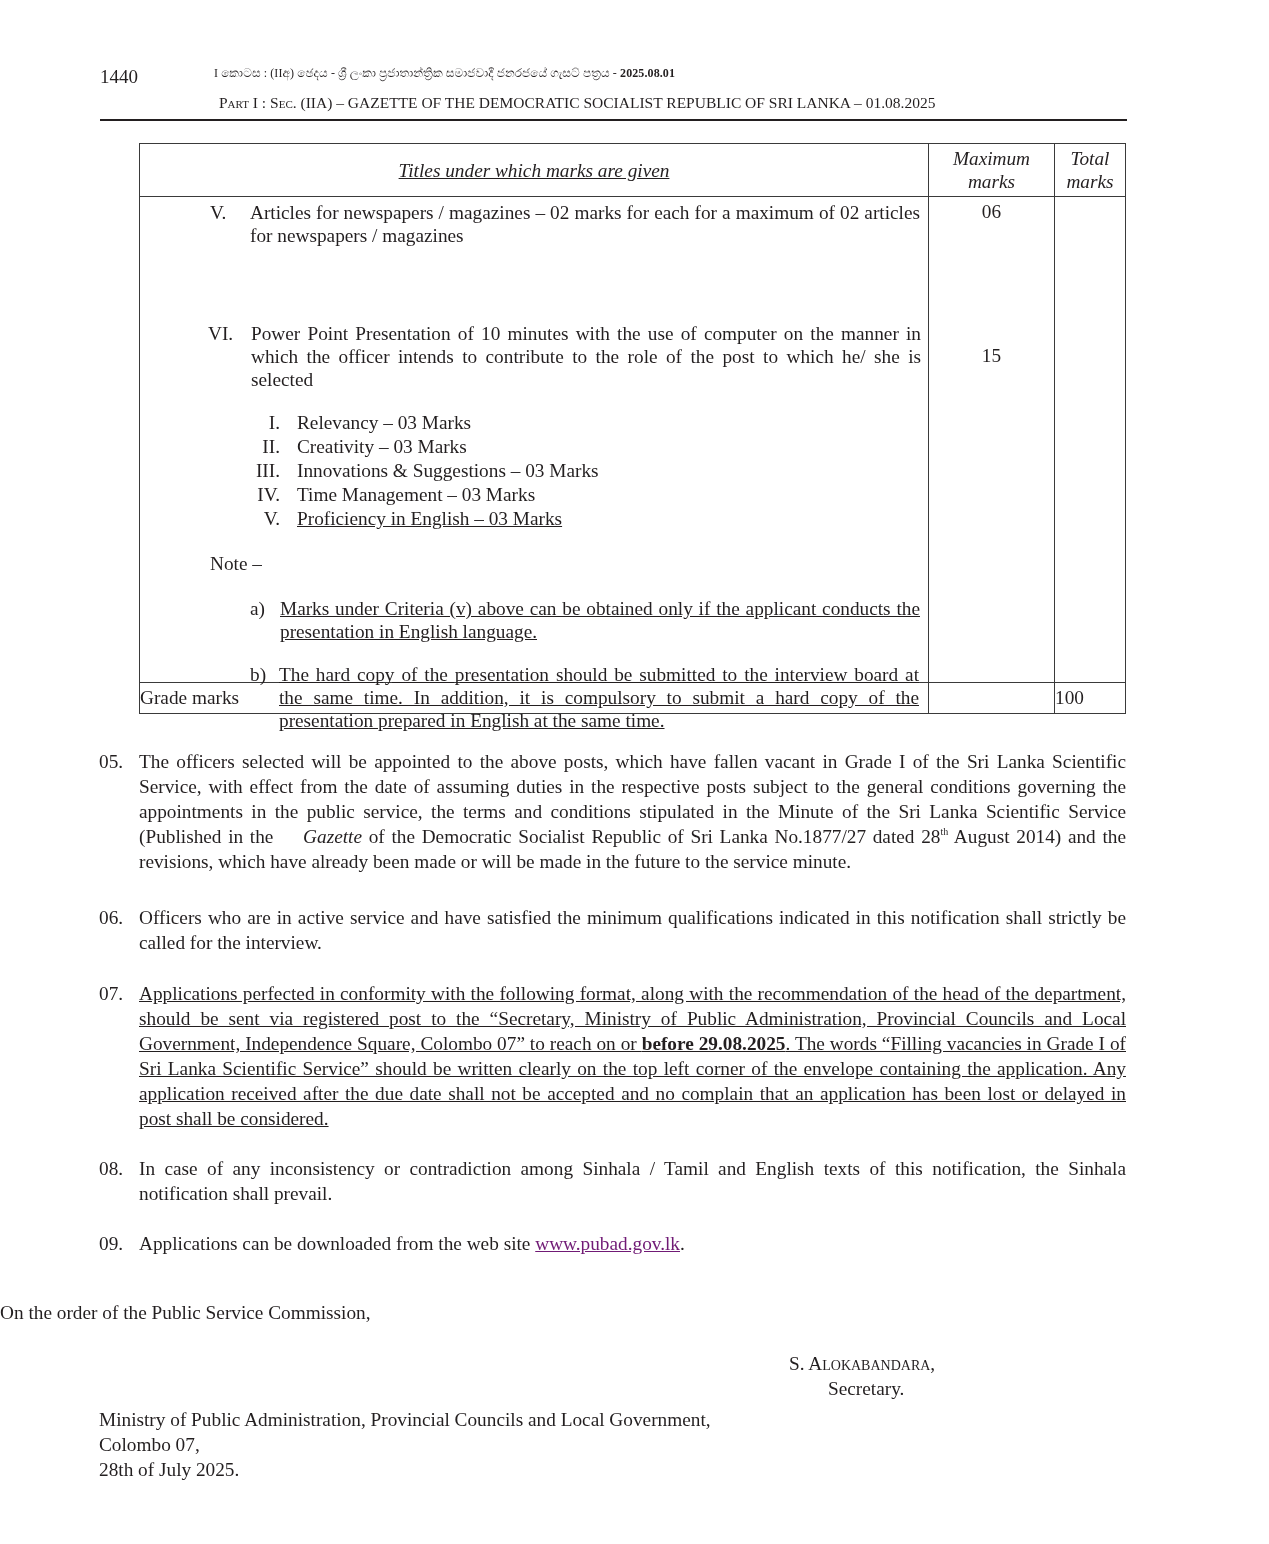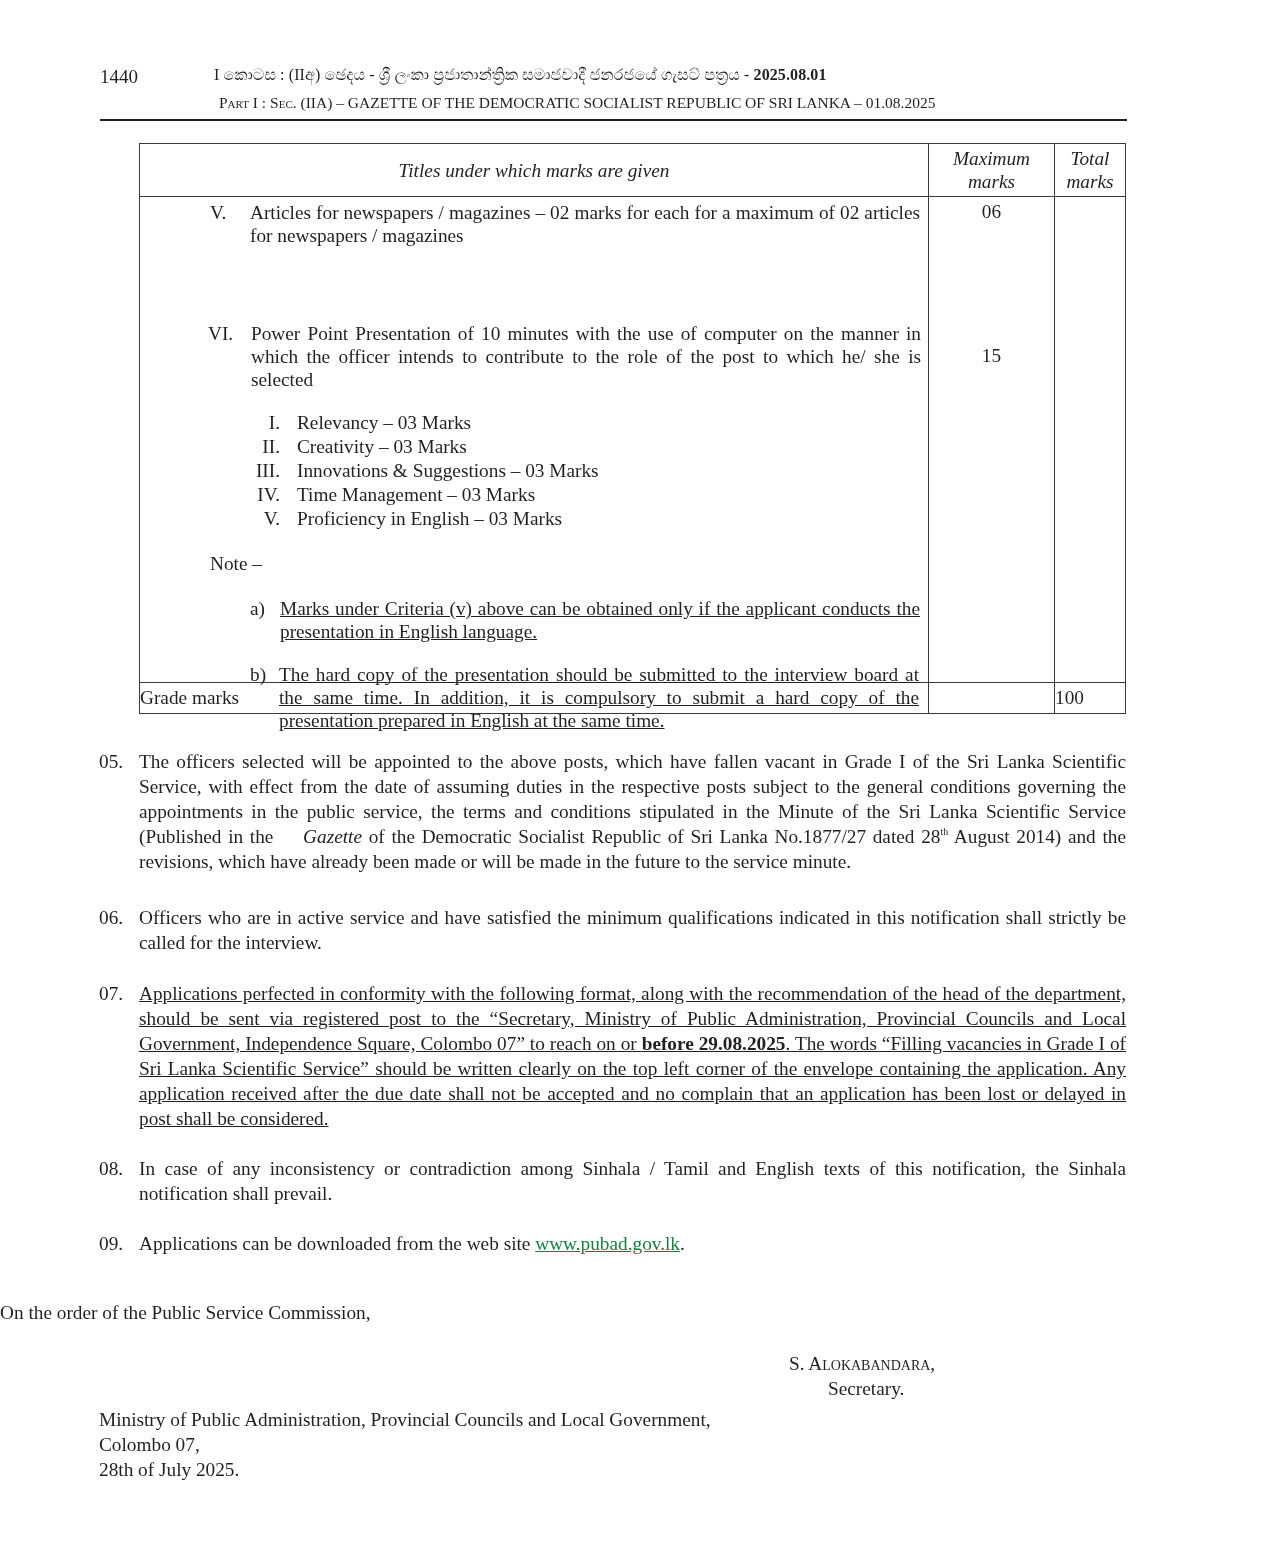--- a/index.html
+++ b/index.html
@@ -2,32 +2,32 @@
 <html><head>
 <meta charset="utf-8">
 <style>
   html, body { margin: 0; padding: 0; background: #ffffff; }
   body {
     width: 1269px; height: 1544px; position: relative; overflow: hidden;
     font-family: "Liberation Serif", "DejaVu Serif", serif;
     color: #231f20;
   }
   .page-number { position: absolute; left: 100px; top: 66px; font-size: 19px; }
-  .hdr-si { position: absolute; left: 214px; top: 66px; font-size: 16px; white-space: nowrap; letter-spacing: 0.1px; }
+  .hdr-si { position: absolute; left: 214px; top: 66px; font-size: 12px; white-space: nowrap; letter-spacing: 0.1px; }
   .hdr-si .date { font-weight: bold; }
   .hdr-en { position: absolute; left: 219px; top: 94px; font-size: 15.5px; white-space: nowrap; font-variant: small-caps; }
   .hdr-rule { position: absolute; left: 100px; top: 119px; width: 1027px; height: 0; border-top: 2px solid #231f20; }
 
   table.marks {
     position: absolute; left: 139px; top: 143px; width: 987px;
     border-collapse: collapse; font-size: 19.3px;
   }
   table.marks td, table.marks th { border: 1.3px solid #3a3a3a; vertical-align: top; padding: 0; }
   table.marks th { font-style: italic; font-weight: normal; text-align: center; vertical-align: middle; line-height: 23px; }
-  th.col-title { height: 52px; }
+  th.col-title { height: 52px; text-decoration: underline; }
   th.col-max { width: 125px; }
   th.col-total { width: 70px; }
   td.body-cell { height: 485px; position: relative; }
   td.max-cell { position: relative; }
   td.total-row-label { height: 29px; padding-left: 46px; line-height: 30px; }
   td.total-row-value { line-height: 30px; padding-left: 10px; }
 
   .crit { position: absolute; line-height: 23px; }
   .crit .num { position: absolute; left: 0; }
   .crit .txt { position: absolute; left: 40px; text-align: justify; }
@@ -38,21 +38,21 @@
   .note-item .letter { position: absolute; left: 0; }
   .note-item .txt { position: absolute; left: 29px; text-align: justify; text-decoration: underline; }
   .max-val { position: absolute; left: 0; width: 100%; text-align: center; }
 
   .para { position: absolute; left: 99px; width: 1027px; font-size: 19.3px; line-height: 25px; }
   .para .pnum { position: absolute; left: 0; top: 0; }
   .para .ptxt { margin-left: 40px; text-align: justify; }
   .para .ptxt b { font-weight: bold; }
   .para .ptxt i { font-style: italic; margin-left: 23px; }
   sup { font-size: 10px; vertical-align: 8px; line-height: 0; }
-  a.link { color: #15803d; text-decoration: underline; }
+  a.link { color: #701a75; text-decoration: underline; }
 
   .center-line { position: absolute; left: 0; width: 1224px; top: 1302px; font-size: 19.3px; }
   .sig-name { position: absolute; left: 789px; top: 1353px; font-size: 19.3px; font-variant: small-caps; }
   .sig-title { position: absolute; left: 828px; top: 1378px; font-size: 19.3px; }
   .addr { position: absolute; left: 99px; font-size: 19.3px; }
 </style>
 </head>
 <body>
 
 <div>
@@ -76,21 +76,21 @@
         <div class="txt" style="width:670px; left:40px;">Articles for newspapers / magazines – 02 marks for each for a maximum of 02 articles for newspapers / magazines</div>
       </div>
       <div class="crit" style="left:68px; top:125px; width:713px;">
         <span class="num">VI.</span>
         <div class="txt" style="width:670px; left:43px;">Power Point Presentation of 10 minutes with the use of computer on the manner in which the officer intends to contribute to the role of the post to which he/ she is selected</div>
       </div>
       <div class="sub" style="top:214px;"><span class="roman">I.</span><span>Relevancy – 03 Marks</span></div>
       <div class="sub" style="top:238px;"><span class="roman">II.</span><span>Creativity – 03 Marks</span></div>
       <div class="sub" style="top:262px;"><span class="roman">III.</span><span>Innovations &amp; Suggestions – 03 Marks</span></div>
       <div class="sub" style="top:286px;"><span class="roman">IV.</span><span>Time Management – 03 Marks</span></div>
-      <div class="sub" style="top:310px;"><span class="roman">V.</span><span>Proficiency in English – 03 Marks</span></div>
+      <div class="sub" style="top:310px;text-decoration:underline;"><span class="roman">V.</span><span>Proficiency in English – 03 Marks</span></div>
       <div class="note-label" style="top:356px;">Note –</div>
       <div class="note-item" style="left:110px; top:400px; width:671px;">
         <span class="letter">a)</span>
         <div class="txt" style="width:640px; left:30px;">Marks under Criteria (v) above can be obtained only if the applicant conducts the presentation in English language.</div>
       </div>
       <div class="note-item" style="left:110px; top:466px; width:671px;">
         <span class="letter">b)</span>
         <div class="txt" style="width:640px; left:29px;">The hard copy of the presentation should be submitted to the interview board at the same time. In addition, it is compulsory to submit a hard copy of the presentation prepared in English at the same time.</div>
       </div>
     </td>

